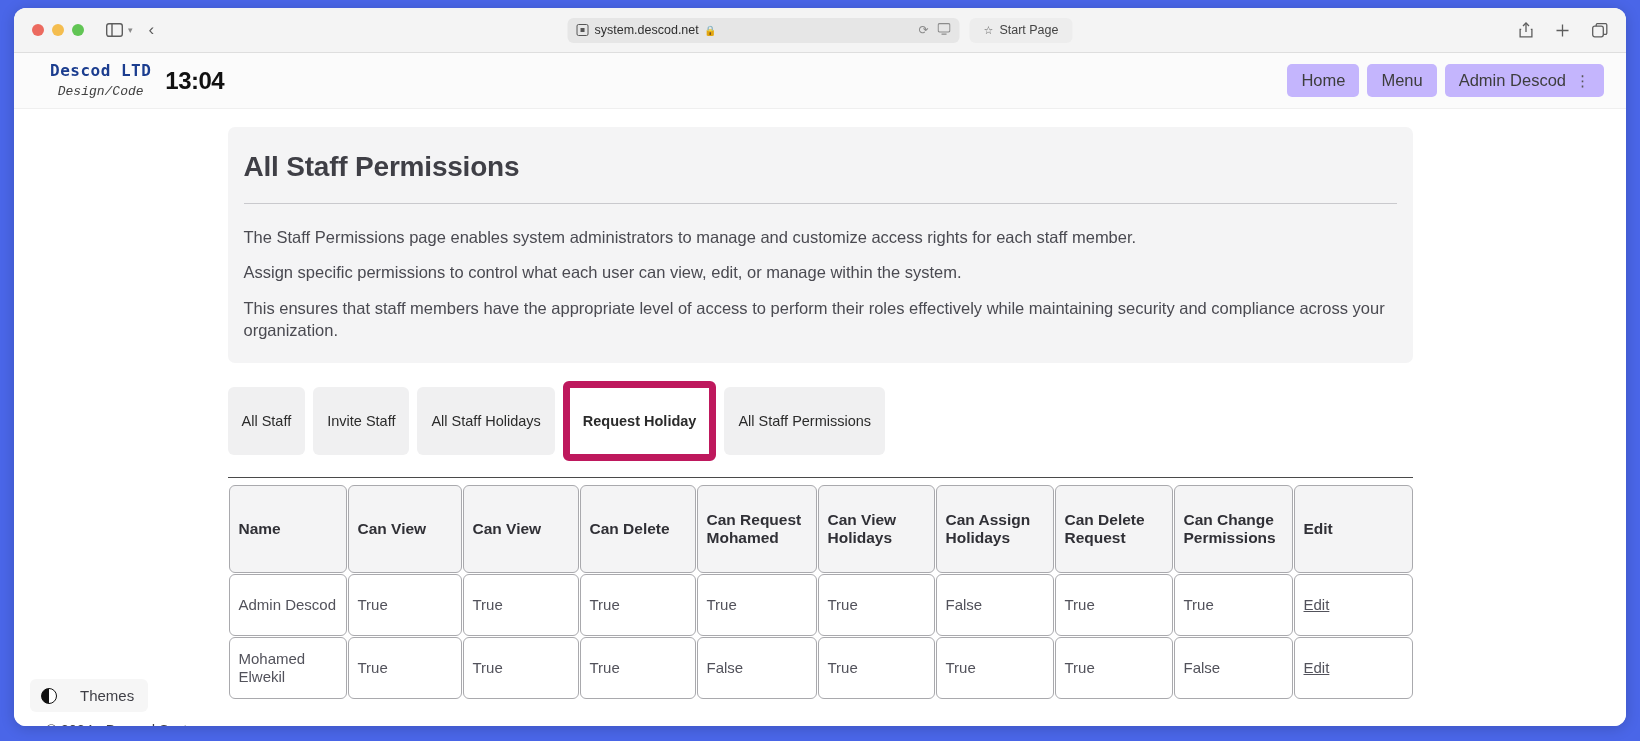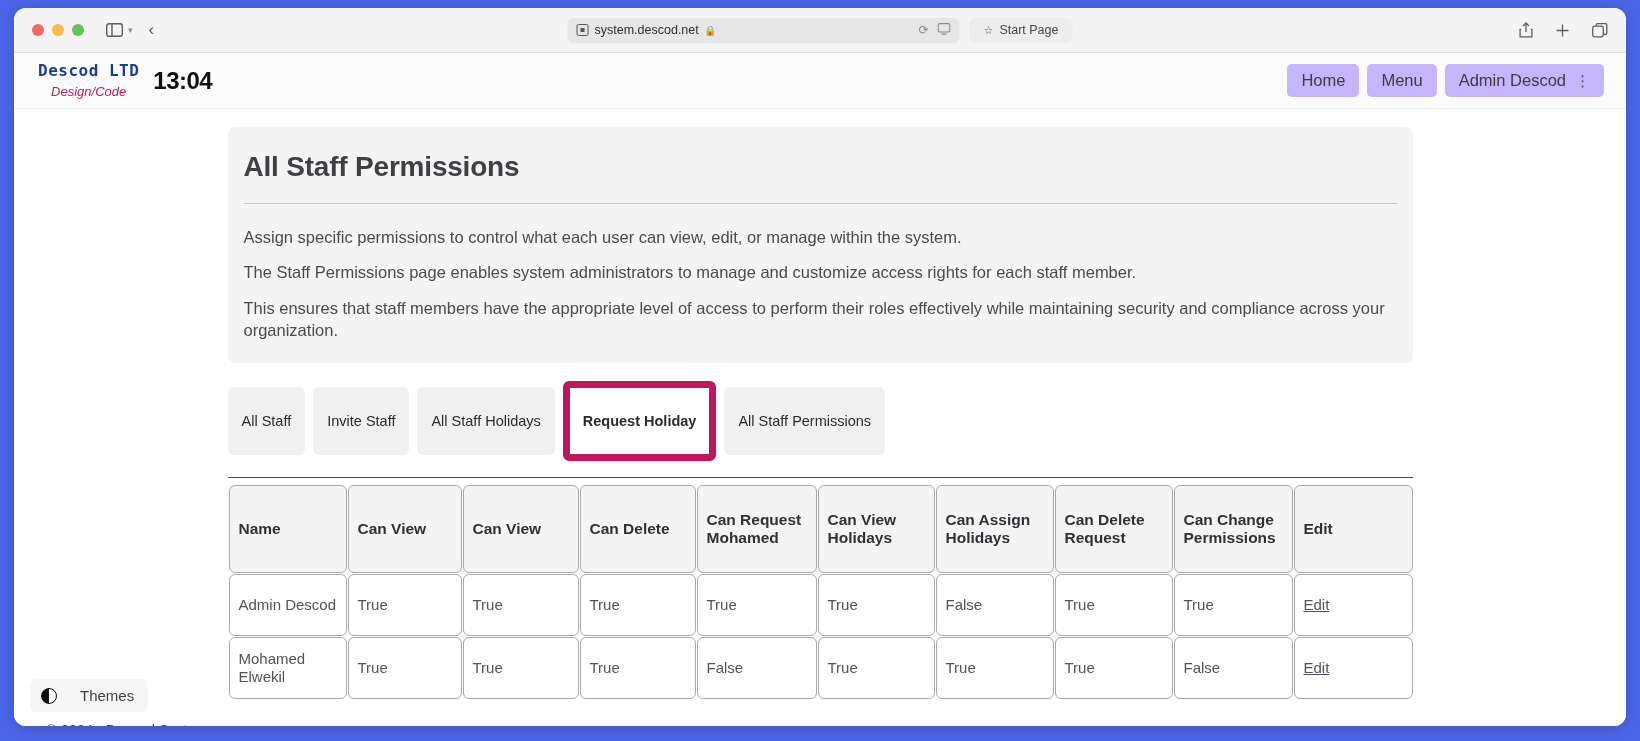--- a/index.html
+++ b/index.html
@@ -120,42 +120,42 @@
     overflow: hidden;
   }
 
   
   .site-header {
     height: 56px;
     background: #fbfbfb;
     border-bottom: 1px solid #efefef;
     display: flex;
     align-items: center;
-    padding: 0 22px 0 6px;
+    padding: 0 22px 0 18px;
   }
   .brand-block {
     display: flex;
     align-items: center;
     gap: 14px;
     margin-left: 18px;
   }
   .logo { line-height: 1; text-align: center; }
   .logo-main {
     font-family: "DejaVu Sans Mono", monospace;
     font-size: 16px;
     font-weight: bold;
     letter-spacing: 0.5px;
     color: #1b3d8f;
     display: block;
   }
   .logo-sub {
-    font-family: Liberation Sans, sans-serif;
+    font-family: Liberation Mono, monospace;
     font-style: italic;
     font-size: 13px;
-    color: #be185d;
+    color: #404040;
     display: block;
     margin-top: 6px;
   }
   .clock {
     font-size: 24px;
     font-weight: bold;
     color: #111;
     letter-spacing: -0.5px;
   }
   .nav {
@@ -407,22 +407,22 @@
         </span>
       </div>
     </div>
 
     <div class="content">
       <div class="container">
 
         <div class="info-card">
           <div class="page-title">All Staff Permissions</div>
           <hr class="divider">
+          <p>The Staff Permissions page enables system administrators to manage and customize access rights for each staff member.</p>
           <p>Assign specific permissions to control what each user can view, edit, or manage within the system.</p>
-          <p>The Staff Permissions page enables system administrators to manage and customize access rights for each staff member.</p>
           <p>This ensures that staff members have the appropriate level of access to perform their roles effectively while maintaining security and compliance across your organization.</p>
         </div>
 
         <div class="btn-row">
           <button class="tab-btn">All Staff</button>
           <button class="tab-btn">Invite Staff</button>
           <button class="tab-btn">All Staff Holidays</button>
           <button class="tab-btn active">Request Holiday</button>
           <button class="tab-btn">All Staff Permissions</button>
         </div>

